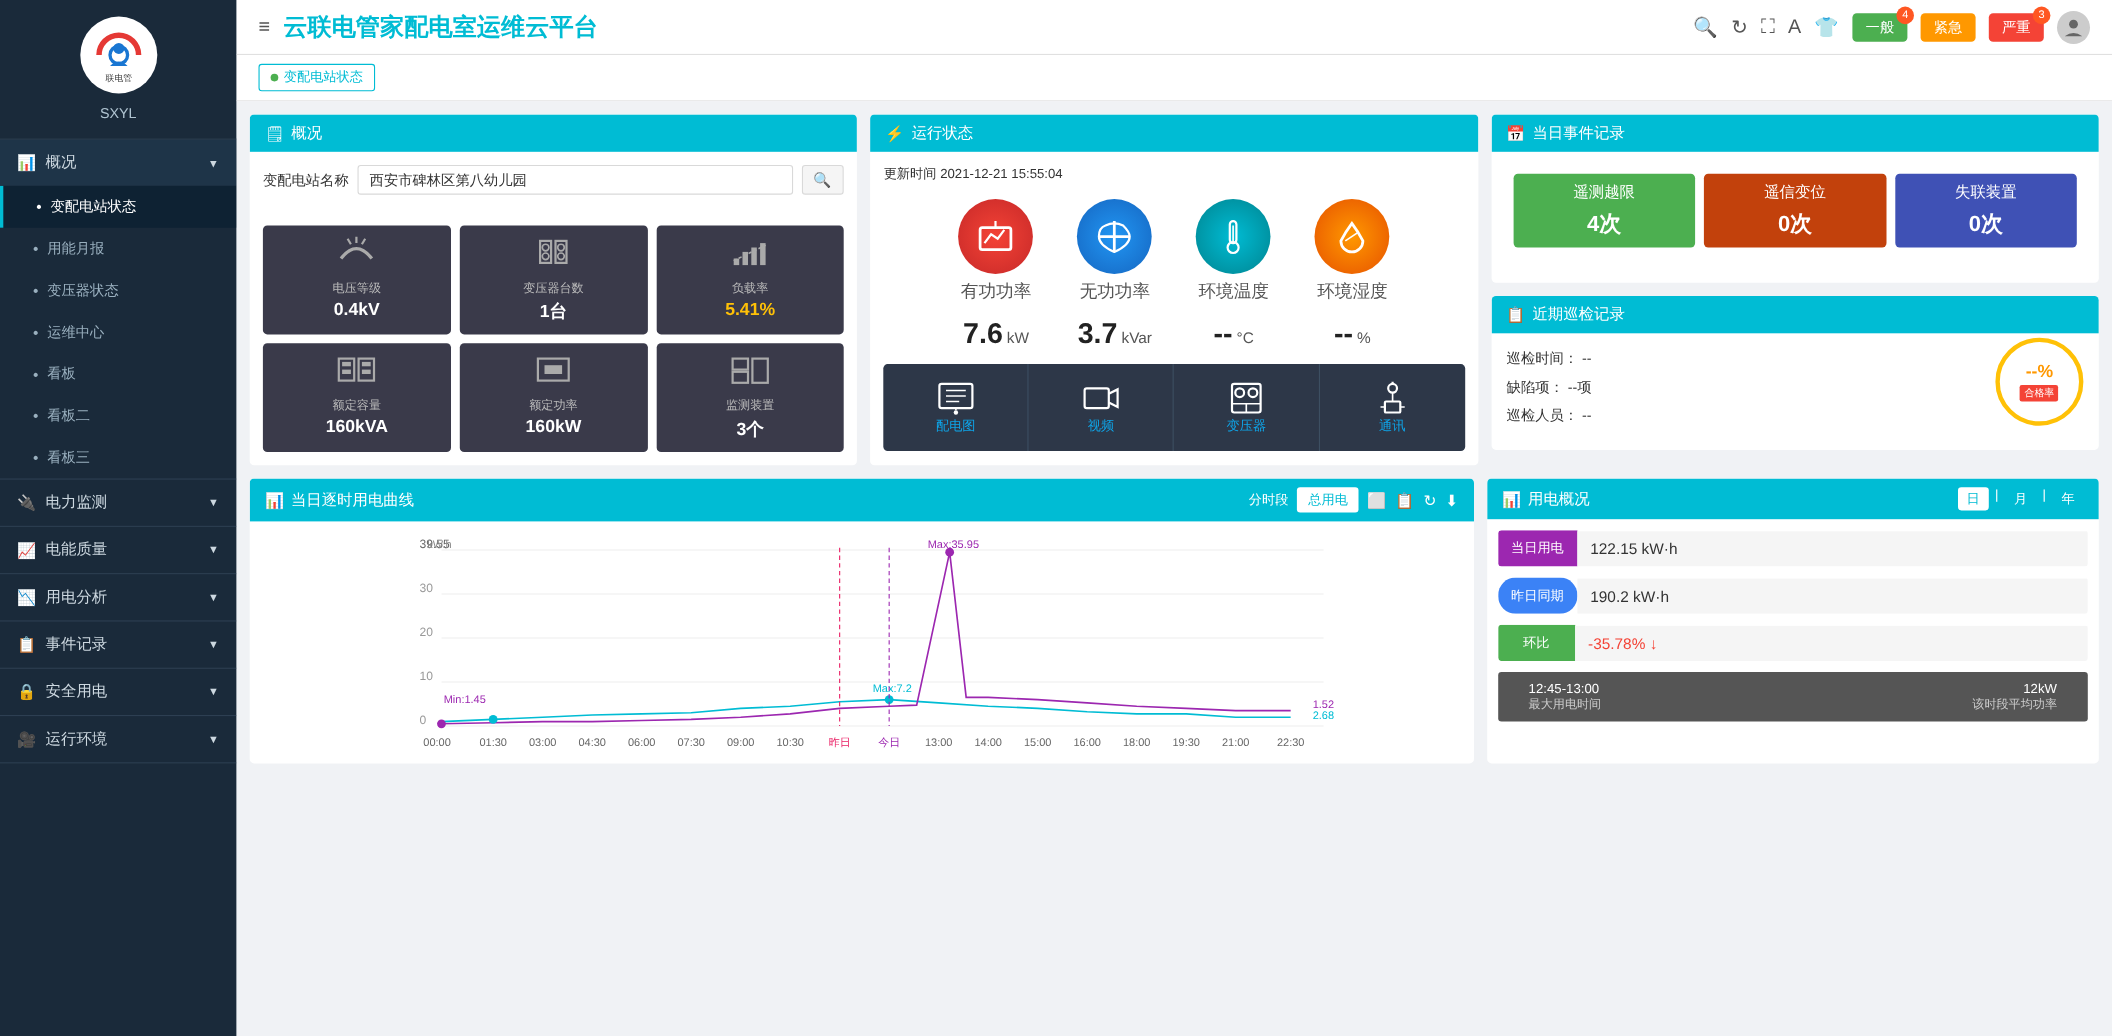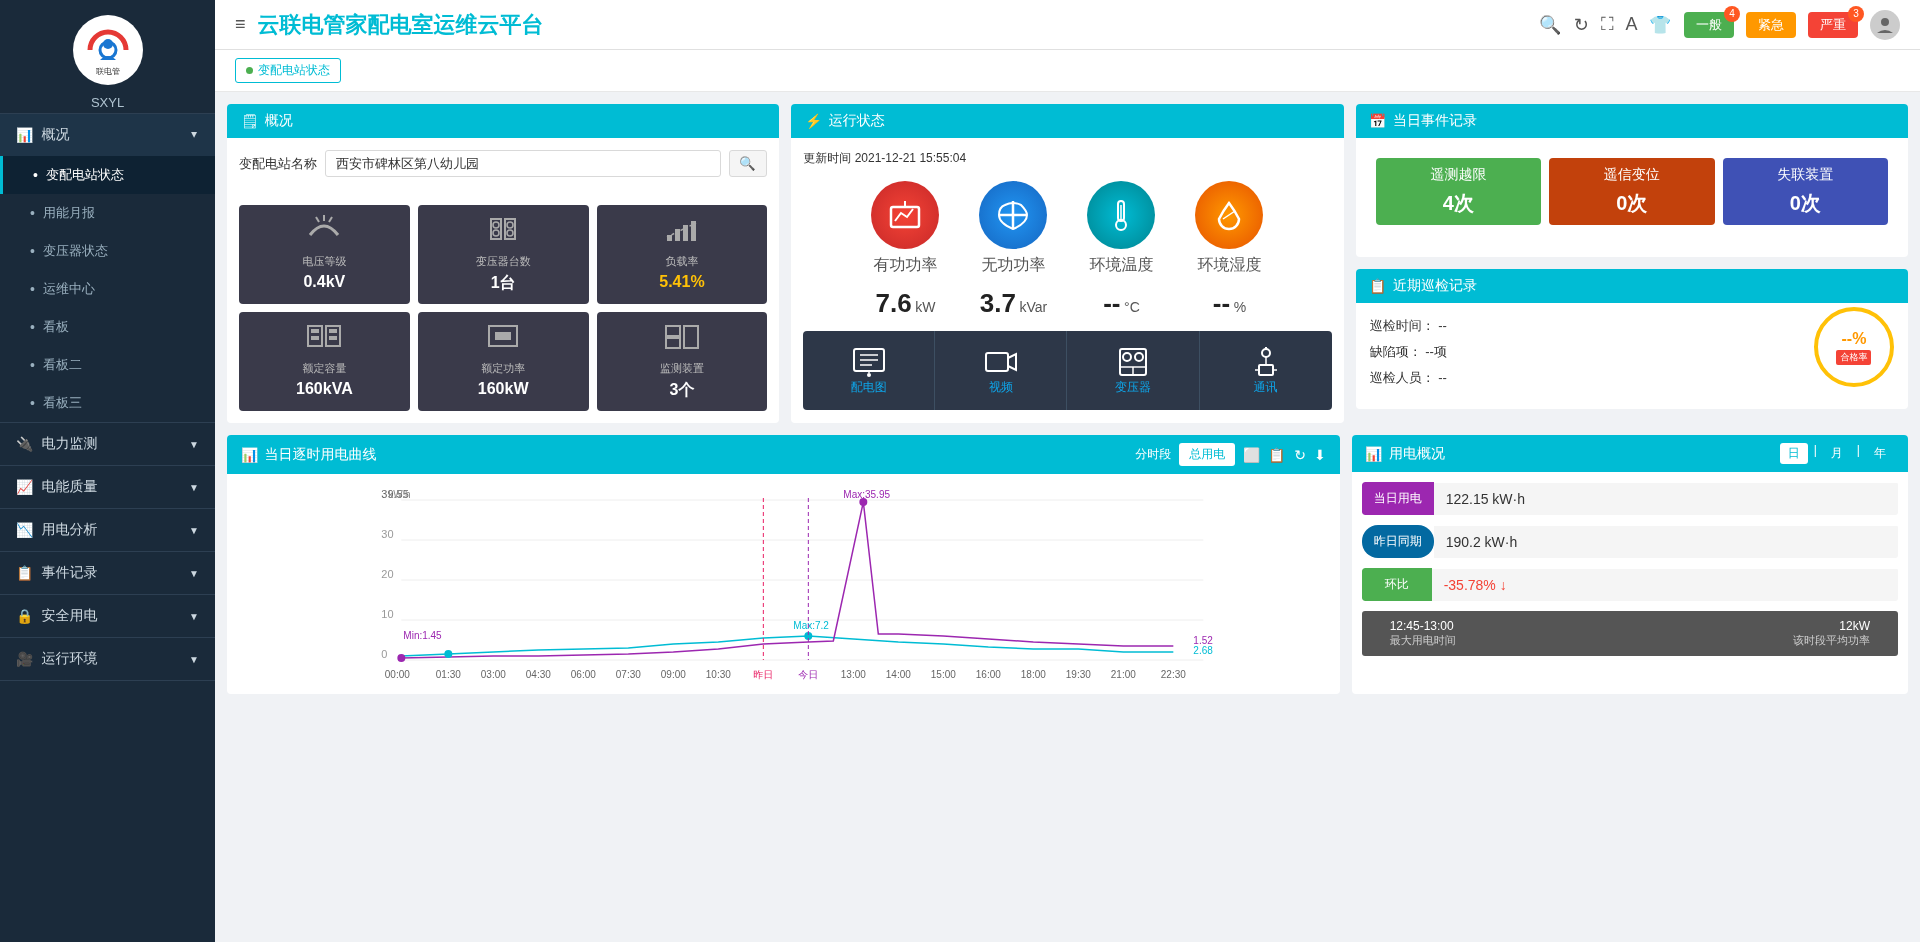--- a/index.html
+++ b/index.html
@@ -1,20 +1,20 @@
 <!DOCTYPE html>
 <html><head>
   <meta charset="utf-8">
   <style>
     * { box-sizing: border-box; margin: 0; padding: 0; }
     body { font-family: 'Microsoft YaHei', Arial, sans-serif; background: #f0f2f5; display: flex; height: 942px; overflow: hidden; font-size: 13px; }
 
     
     .sidebar { width: 215px; background: #1a2a3a; color: #cdd8e0; display: flex; flex-direction: column; height: 942px; flex-shrink: 0; }
-    .sidebar-logo { display: flex; flex-direction: column; align-items: center; padding: 15px 10px 3px; border-bottom: 1px solid #2d3f52; }
+    .sidebar-logo { display: flex; flex-direction: column; align-items: center; padding: 15px 10px 16px; border-bottom: 1px solid #2d3f52; }
     .logo-circle { width: 70px; height: 70px; border-radius: 50%; background: white; display: flex; align-items: center; justify-content: center; overflow: hidden; }
     .logo-text { color: #1a2a3a; font-size: 11px; font-weight: bold; margin-top: 6px; }
     .sidebar-company { color: #afc3d0; font-size: 13px; margin-top: 4px; }
     .sidebar-nav { flex: 1; overflow-y: auto; }
     .nav-group { border-bottom: 1px solid #2d3f52; }
     .nav-group-header { display: flex; align-items: center; justify-content: space-between; padding: 12px 16px; cursor: pointer; color: #cdd8e0; font-size: 14px; }
     .nav-group-header.active { background: #1e3448; }
     .nav-item { padding: 10px 16px 10px 30px; cursor: pointer; color: #9ab0bf; font-size: 13px; display: flex; align-items: center; }
     .nav-item.active { background: #0e2233; color: #fff; border-left: 3px solid #00bcd4; }
     .nav-icon { margin-right: 8px; font-size: 14px; }
@@ -113,21 +113,21 @@
     .energy-panel { background: white; border-radius: 4px; overflow: hidden; }
     .energy-header { background: #00bcd4; color: white; padding: 8px 14px; display: flex; align-items: center; justify-content: space-between; }
     .energy-title { font-size: 14px; display: flex; align-items: center; gap: 6px; }
     .energy-tabs { display: flex; gap: 6px; }
     .energy-tab { padding: 2px 8px; border-radius: 3px; font-size: 12px; cursor: pointer; color: white; }
     .energy-tab.active { background: white; color: #00bcd4; }
     .energy-body { padding: 10px; }
     .energy-item { display: flex; align-items: center; margin-bottom: 10px; border-radius: 3px; overflow: hidden; }
     .energy-label { color: white; padding: 8px 12px; font-size: 12px; min-width: 70px; text-align: center; border-radius: 3px 0 0 3px; }
     .energy-label-purple { background: #9c27b0; }
-    .energy-label-cyan { background: #0369a1; border-radius: 16px; }
+    .energy-label-cyan { background: #3b82f6; border-radius: 16px; }
     .energy-label-green { background: #4caf50; }
     .energy-value { flex: 1; background: #f5f5f5; padding: 8px 12px; font-size: 14px; font-weight: normal; color: #333; }
     .energy-footer { background: #555; color: white; display: flex; justify-content: space-between; padding: 8px 28px; font-size: 11px; border-radius: 3px; margin-top: 4px; }
     .energy-footer-label { color: #ccc; }
     .energy-footer-value { color: white; font-size: 12px; }
 
     .clearfix::after { content: ''; display: table; clear: both; }
 
     
     ::-webkit-scrollbar { width: 5px; height: 5px; }

